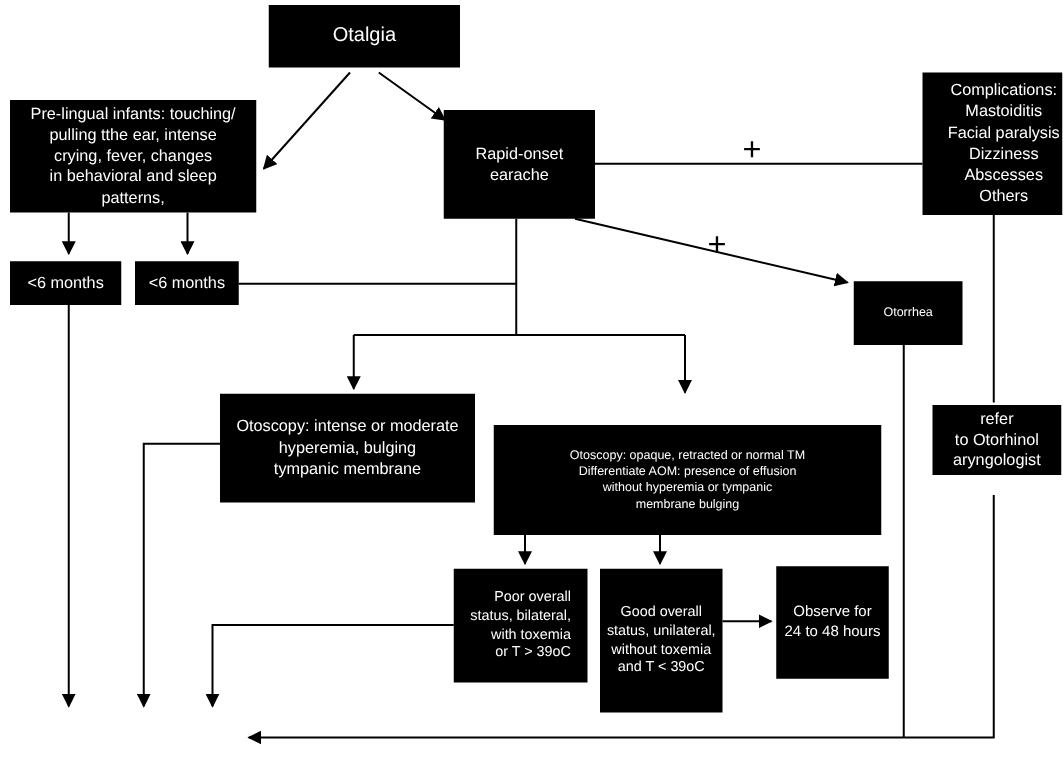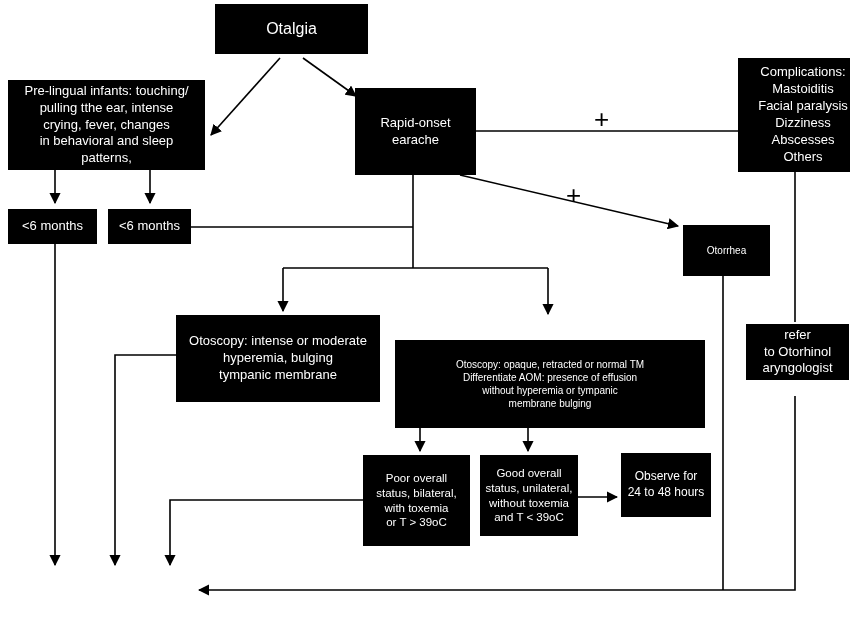--- a/index.html
+++ b/index.html
@@ -117,31 +117,31 @@
 
   <div class="node" style="left:395px; top:318px; width:310px; height:88px; font-size:10px;margin-top:22px;">Otoscopy: opaque, retracted or normal TM
 Differentiate AOM: presence of effusion
 without hyperemia or tympanic
 membrane bulging</div>
 
   <div class="node" style="left:746px; top:324px; width:103px; height:56px; font-size:13px;">refer
 to Otorhinol
 aryngologist</div>
 
-  <div class="node" style="left:363px; top:455px; width:107px; height:91px; font-size:11.5px;">Poor overall
+  <div class="node" style="left:363px; top:455px; width:107px; height:91px; font-size:11.5px;text-align:right;">Poor overall
 status, bilateral,
 with toxemia
 or T &gt; 39oC</div>
 
-  <div class="node" style="left:480px; top:455px; width:98px; height:81px; font-size:11.5px;">Good overall
+  <div class="node" style="left:480px; top:455px; width:98px; height:115px; font-size:11.5px;">Good overall
 status, unilateral,
 without toxemia
 and T &lt; 39oC</div>
 
-  <div class="node" style="left:621px; top:453px; width:90px; height:64px; font-size:12px;">Observe for
+  <div class="node" style="left:621px; top:453px; width:90px; height:90px; font-size:12px;">Observe for
 24 to 48 hours</div>
 
   <div class="node" style="left:33px; top:573px; width:160px; height:41px; font-size:13px;margin-top:44px;">Antibiotic</div>
 
   <div class="plus" style="left:594px; top:106px;">+</div>
 
   <div class="plus" style="left:566px; top:182px;">+</div>
 
 </div>
 

